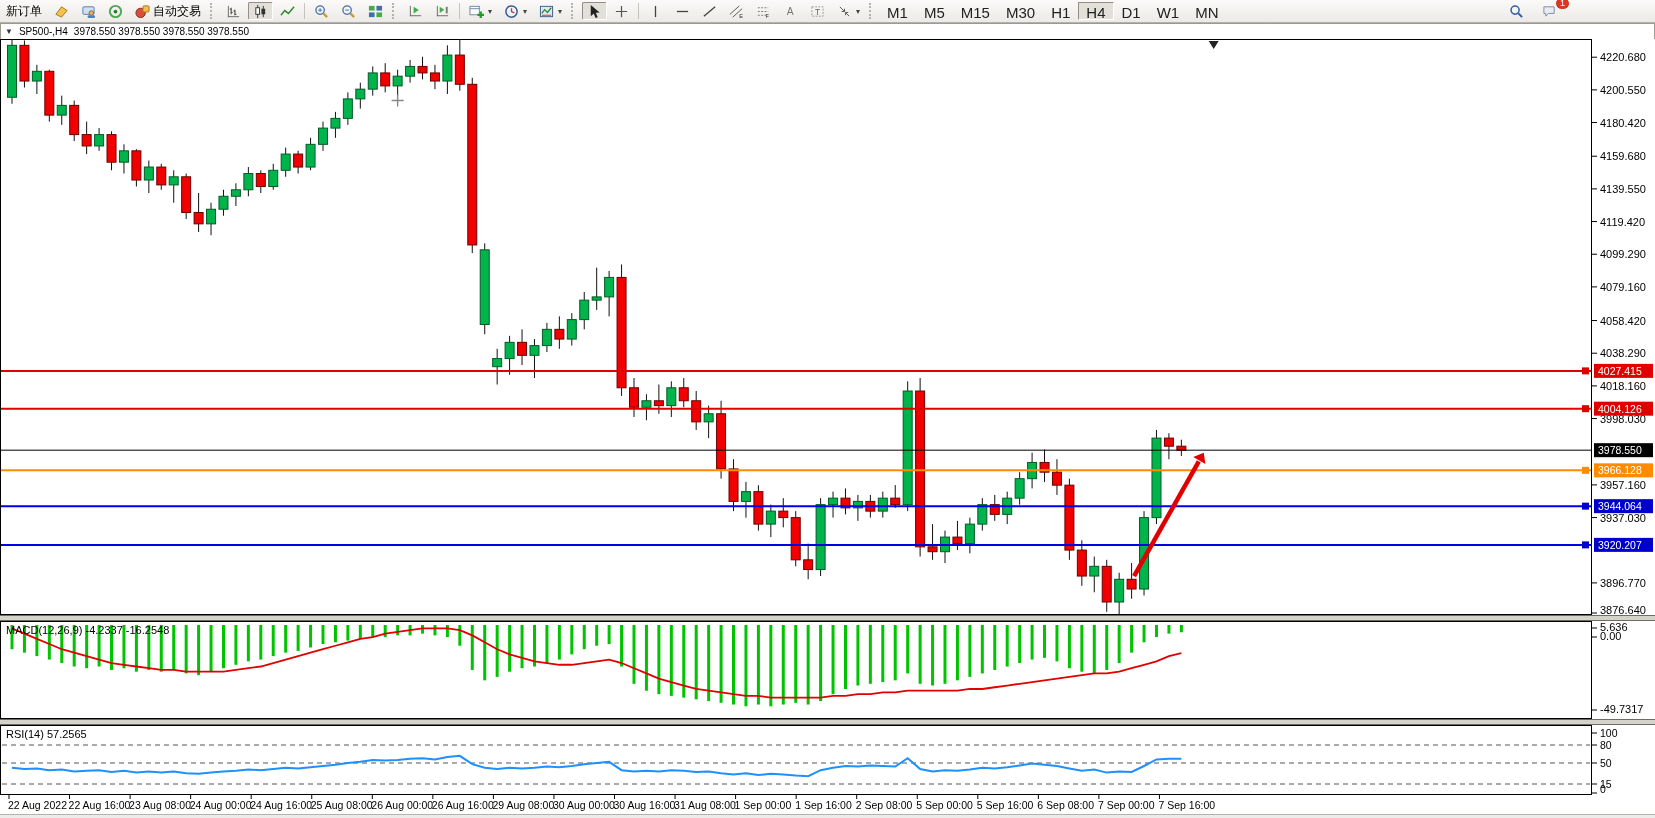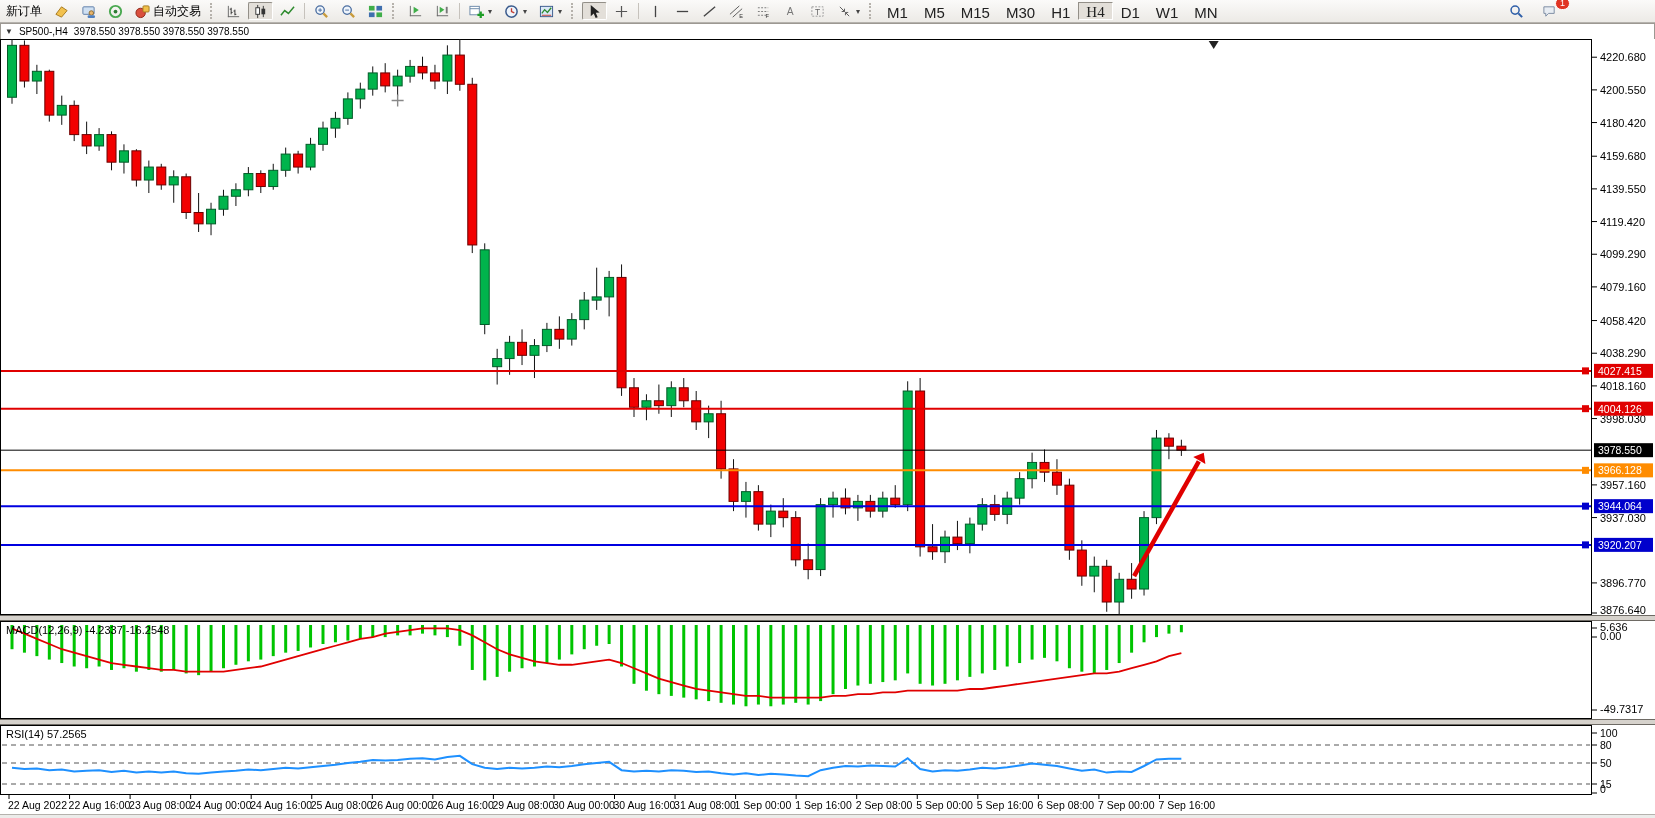--- a/index.html
+++ b/index.html
@@ -9,21 +9,21 @@
            display:flex;align-items:center;font-size:12px;color:#111;}
   .tbtn{display:flex;align-items:center;gap:3px;padding:1px 4px;margin:0 1px;border:1px solid transparent;
         border-radius:2px;background:transparent;font-size:12px;font-family:"Liberation Sans",sans-serif;cursor:default;height:18px;}
   .tbtn.pressed{background:#e3dfd9;border-color:#938f88 #ffffff #ffffff #938f88;}
   .tbtn svg{width:15px;height:15px;display:block;}
   .caret{font-size:8px;color:#444;margin-left:1px;}
   .grip{width:5px;height:16px;margin:0 3px;border-left:2px dotted #b6b2ac;}
   .vsep{width:1px;height:16px;background:#c6c2bc;margin:0 3px;}
   .tf-btn{padding:1px 7px;margin:0;border:1px solid transparent;background:transparent;font-size:15px;
           font-family:"Liberation Sans",sans-serif;color:#222;height:18px;}
-  .tf-btn.pressed{background:#e3dfd9;border-color:#938f88 #ffffff #ffffff #938f88;font-family:Liberation Serif, serif;}
+  .tf-btn.pressed{background:#e3dfd9;border-color:#938f88 #ffffff #ffffff #938f88;}
   .tb-right{margin-left:auto;display:flex;align-items:center;padding-right:92px;gap:6px;}
   .badge{position:absolute;top:-5px;right:-7px;background:#e03423;color:#fff;border-radius:8px;
          font-size:9px;padding:0 4px;line-height:11px;border:1px solid #fff;}
   .chat-wrap{position:relative;}
   
   .title-bar{height:15px;border:1px solid #9c9892;border-bottom:none;background:#fff;display:flex;
              align-items:center;font-size:10px;color:#000;padding-left:4px;gap:6px;}
   .title-bar .tri{font-size:8px;color:#333;}
   .pane{display:block;background:#fff;}
   .splitter{height:4px;background:#d6d2cc;border-top:1px solid #6e6a64;border-bottom:1px solid #6e6a64;}

